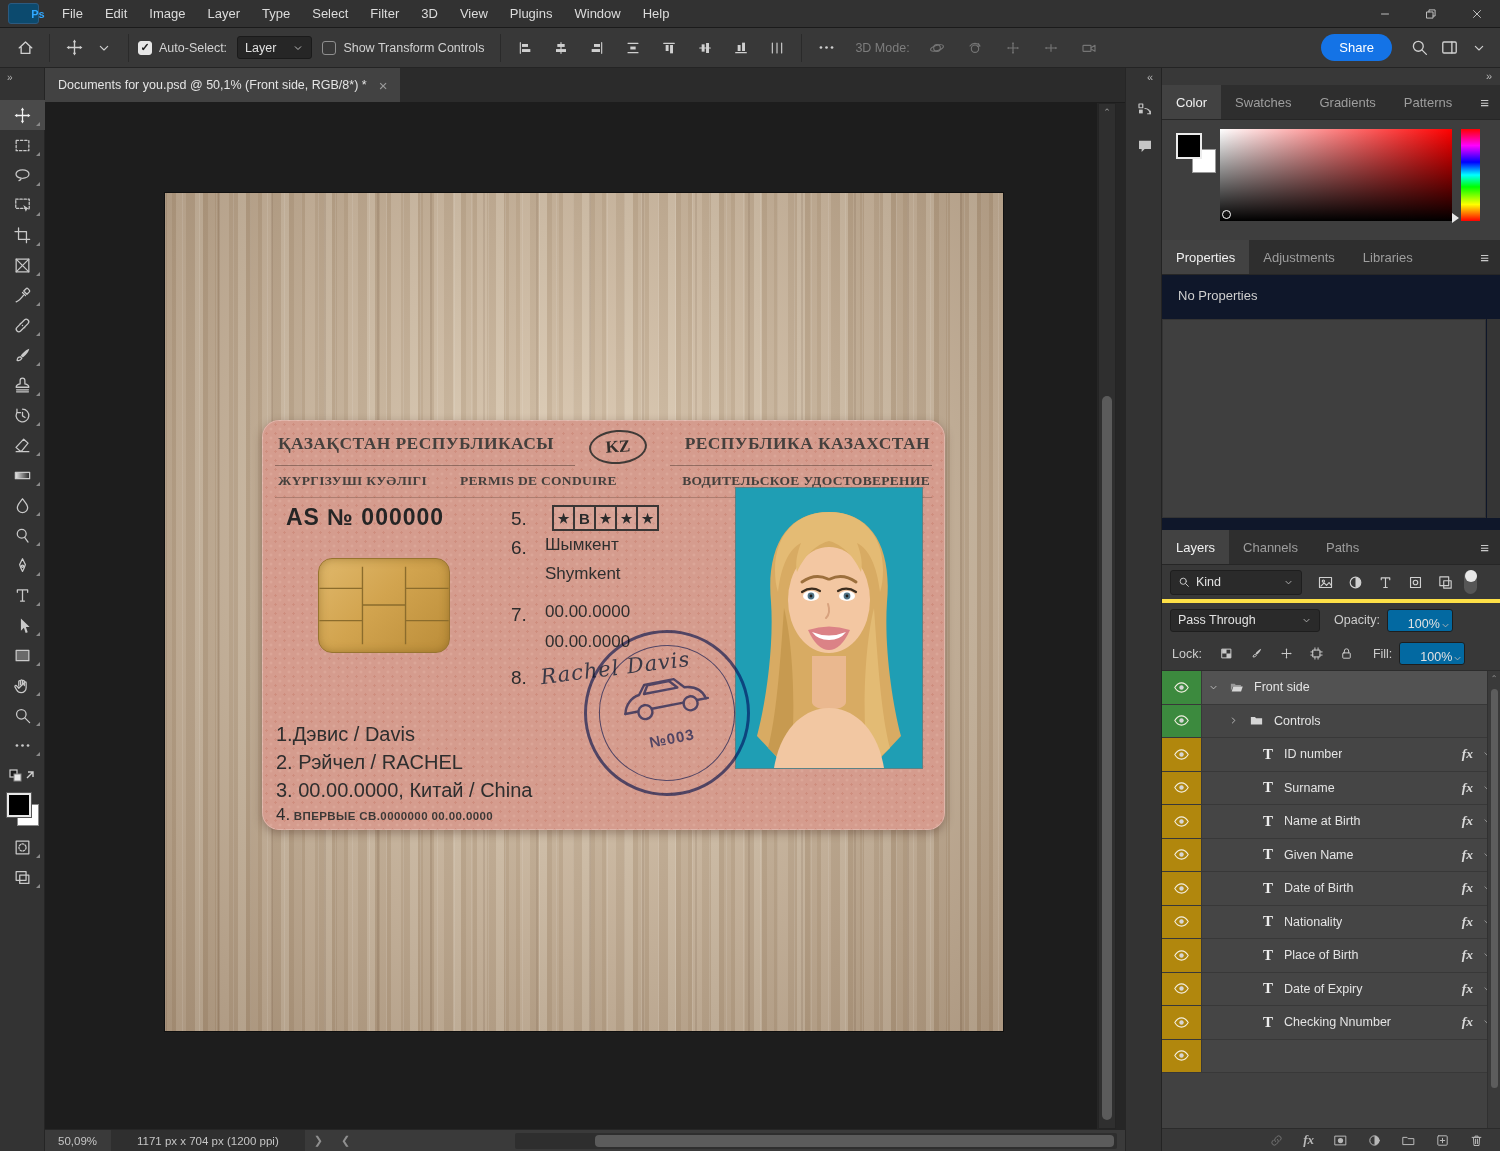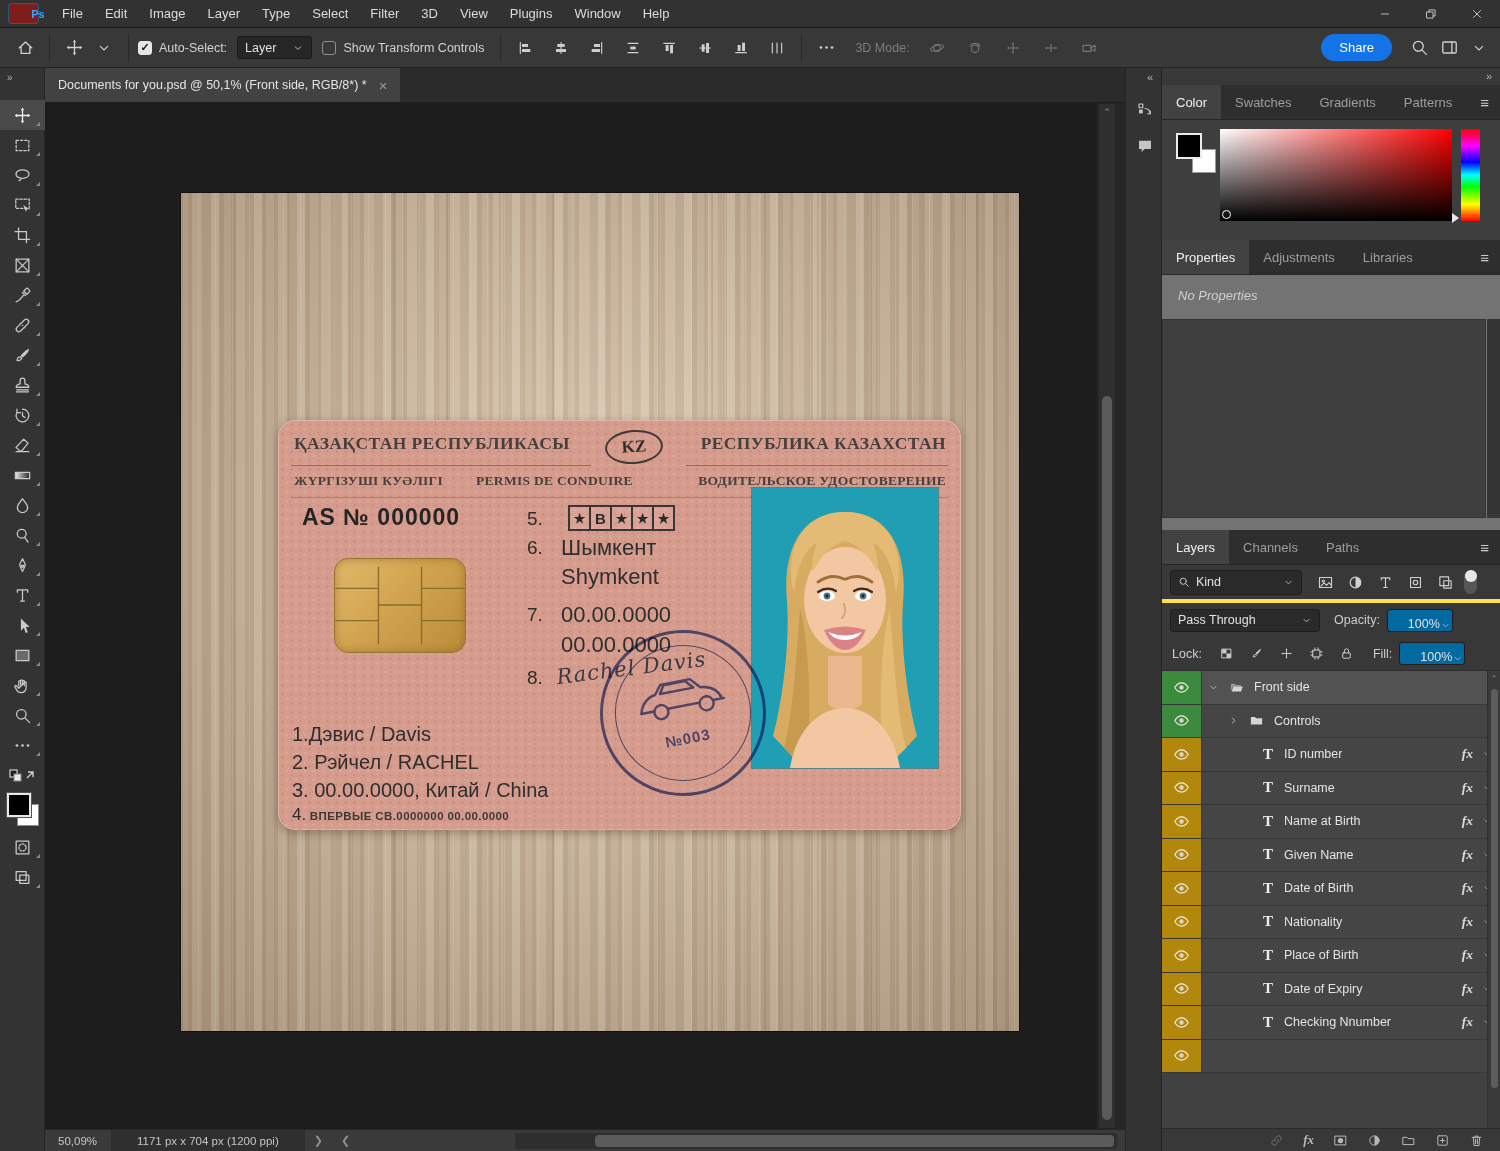--- a/index.html
+++ b/index.html
@@ -9,21 +9,21 @@
     background:#1e1e1e; color:#d6d6d6;
     font-family:"Liberation Sans", sans-serif; font-size:13px;
     user-select:none;
   }
   .c { display:flex; align-items:center; justify-content:center; }
   svg { display:block; }
 
   
   .titlebar { position:absolute; left:0; top:0; right:0; height:28px; background:#323232;
     border-bottom:1px solid #1b1b1b; display:flex; align-items:center; }
-  .ps-logo { width:21px; height:21px; margin:0 12px 0 8px; background:#7f1d1d; border:1px solid #2b5a80;
+  .ps-logo { width:21px; height:21px; margin:0 12px 0 8px; background:#0c4a6e; border:1px solid #2b5a80;
     border-radius:3px; color:#31a8ff; font-weight:bold; font-size:11px;padding-left:29px; }
   .menu-item { padding:0 11px; height:28px; line-height:28px; color:#dcdcdc; font-size:13px; cursor:default; }
   .win-controls { margin-left:auto; display:flex; height:28px; }
   .win-btn { width:46px; height:28px; color:#c9c9c9; }
   .win-btn svg { width:14px; height:14px; stroke:currentColor; fill:none; stroke-width:1.6; }
 
   
   .optionsbar { position:absolute; left:0; top:28px; right:0; height:40px; background:#383838;
     border-bottom:1px solid #242424; display:flex; align-items:center; }
   .ob-sep { width:1px; height:28px; background:#2a2a2a; margin:0 9px; flex:none; }
@@ -72,21 +72,21 @@
   .vthumb { position:absolute; left:3px; right:3px; top:292px; bottom:8px; background:#5b5b5b; border-radius:5px; }
   .statusbar { position:absolute; left:0; right:0; bottom:0; height:22px; background:#3a3a3a; border-top:1px solid #262626;
     display:flex; align-items:center; font-size:11.5px; color:#c6c6c6; }
   .status-zoom { padding:0 14px 0 13px; }
   .status-dims { background:#2f2f2f; height:100%; display:flex; align-items:center; padding:0 26px; }
   .status-arrow { color:#8f8f8f; padding:0 9px; font-size:11px; }
   .hscroll { position:absolute; left:470px; right:8px; top:3px; height:16px; background:#2e2e2e; border-radius:2px; }
   .hthumb { position:absolute; left:80px; right:3px; top:2px; bottom:2px; background:#5b5b5b; border-radius:4px; }
 
   
-  .doc { position:absolute; left:136px; top:90px; width:838px; height:838px;
+  .doc { position:absolute; left:120px; top:90px; width:838px; height:838px;
     background:
       radial-gradient(ellipse at 50% 42%, rgba(255,246,230,.30), rgba(70,48,30,.28)),
       repeating-linear-gradient(90deg, rgba(96,66,44,.16) 0 2px, rgba(0,0,0,0) 2px 53px),
       repeating-linear-gradient(90deg, #cdb89e 0 7px, #c2ab8f 7px 11px, #d4c0a7 11px 21px, #c6b095 21px 30px, #d9c7af 30px 38px, #c0a98d 38px 43px);
     box-shadow:0 0 0 1px #101010;
   }
   .doc .grain2 { position:absolute; inset:0;
     background:repeating-linear-gradient(90deg, rgba(255,255,255,.10) 0 1px, transparent 1px 17px); }
 
   .card { position:absolute; left:97px; top:227px; width:683px; height:410px; border-radius:17px;
@@ -108,21 +108,21 @@
   .serial { left:24px; top:84px; font-size:23px; font-weight:bold; color:#252525; letter-spacing:1px; }
   .fld-num { font-size:19px; color:#2c2c2c; }
   .cat-row { left:292px; top:85px; display:flex; }
   .cat-cell { width:23px; height:26px; border:2px solid #3a3635; margin-left:-2px; background:rgba(255,255,255,.08);
     display:flex; align-items:center; justify-content:center; font-size:13px; font-weight:bold; color:#2b2b2b; }
   .cat-cell.letter { font-size:15px; }
   .chip { left:56px; top:138px; width:132px; height:95px; border-radius:14px; border:1px solid #97742f;
     background:linear-gradient(135deg, #e0b86b 0%, #d2a44f 45%, #bb8d39 100%);
     box-shadow:inset 0 0 8px rgba(120,85,25,.5); overflow:hidden; }
   .chip svg { width:100%; height:100%; stroke:#8b6c2c; stroke-width:1.4; fill:none; }
-  .cardtext { font-size:22px; color:#2e2e2e; }
+  .cardtext { font-size:17px; color:#2e2e2e; }
   .sig { left:278px; top:236px; font-family:"DejaVu Serif", serif; font-style:italic; font-size:21px;
     color:#3a3946; transform:rotate(-7deg); letter-spacing:1px; }
   .photo { left:474px; top:68px; width:186px; height:280px; background:#1f9eb4; overflow:hidden;
     box-shadow:0 0 0 1px rgba(40,120,130,.7); }
   .stamp { left:322px; top:210px; width:166px; height:166px; transform:rotate(-11deg);
     color:#3d4fa1; opacity:.82; mix-blend-mode:multiply; }
   .stamp .ring1 { position:absolute; inset:0; border:3.5px solid currentColor; border-radius:50%; }
   .stamp .ring2 { position:absolute; inset:15px; border:1.8px solid currentColor; border-radius:50%; }
   .stamp svg.car { position:absolute; left:34px; top:40px; width:100px; height:52px;
     stroke:currentColor; fill:none; stroke-width:2.4; stroke-linecap:round; stroke-linejoin:round; }
@@ -151,21 +151,21 @@
   .mini-fgbg .b { position:absolute; left:16px; top:16px; width:24px; height:24px; background:#fff; border:1px solid #999; }
   .mini-fgbg .f { position:absolute; left:0; top:0; width:26px; height:26px; background:#000; border:2px solid #ececec; }
   .satbox { position:absolute; left:58px; top:9px; right:48px; height:92px;
     background:linear-gradient(to top, #000, rgba(0,0,0,0)), linear-gradient(to right, #fff, #f00); }
   .satbox .handle { position:absolute; left:2px; bottom:2px; width:9px; height:9px; border:1.5px solid #fff; border-radius:50%; }
   .huestrip { position:absolute; right:20px; top:9px; width:19px; height:92px;
     background:linear-gradient(to bottom, #f00, #f0f 18%, #00f 36%, #0ff 50%, #0f0 63%, #ff0 82%, #f00); }
   .hue-handle { position:absolute; right:41px; top:93px; width:0; height:0;
     border-top:5px solid transparent; border-bottom:5px solid transparent; border-left:7px solid #e8e8e8; }
 
-  .props-body { height:255px; position:relative; background:#737373; flex:none;font-style:italic; }
+  .props-body { height:255px; position:relative; background:#0f172a; flex:none; }
   .no-props { padding:13px 16px; font-size:13px; color:#cfcfcf; }
   .props-inner { position:absolute; left:0; right:14px; top:44px; bottom:12px; background:#3f3f3f; border:1px solid #343434; }
   .props-scroll { position:absolute; right:0; top:44px; bottom:12px; width:13px; background:#353535; }
 
   .layers-filter { height:38px; display:flex; align-items:center; border-bottom:4px solid #fde047; flex:none; padding-left:8px; }
   .kind-box { width:132px; height:25px; background:#2a2a2a; border:1px solid #1e1e1e; border-radius:3px;
     display:flex; align-items:center; gap:6px; padding:0 7px; font-size:12.5px; color:#e2e2e2; }
   .kind-box svg { width:12px; height:12px; stroke:#c5c5c5; fill:none; stroke-width:2; }
   .kind-box .chev { margin-left:auto; }
   .flt-icons { display:flex; margin-left:10px; gap:4px; }

